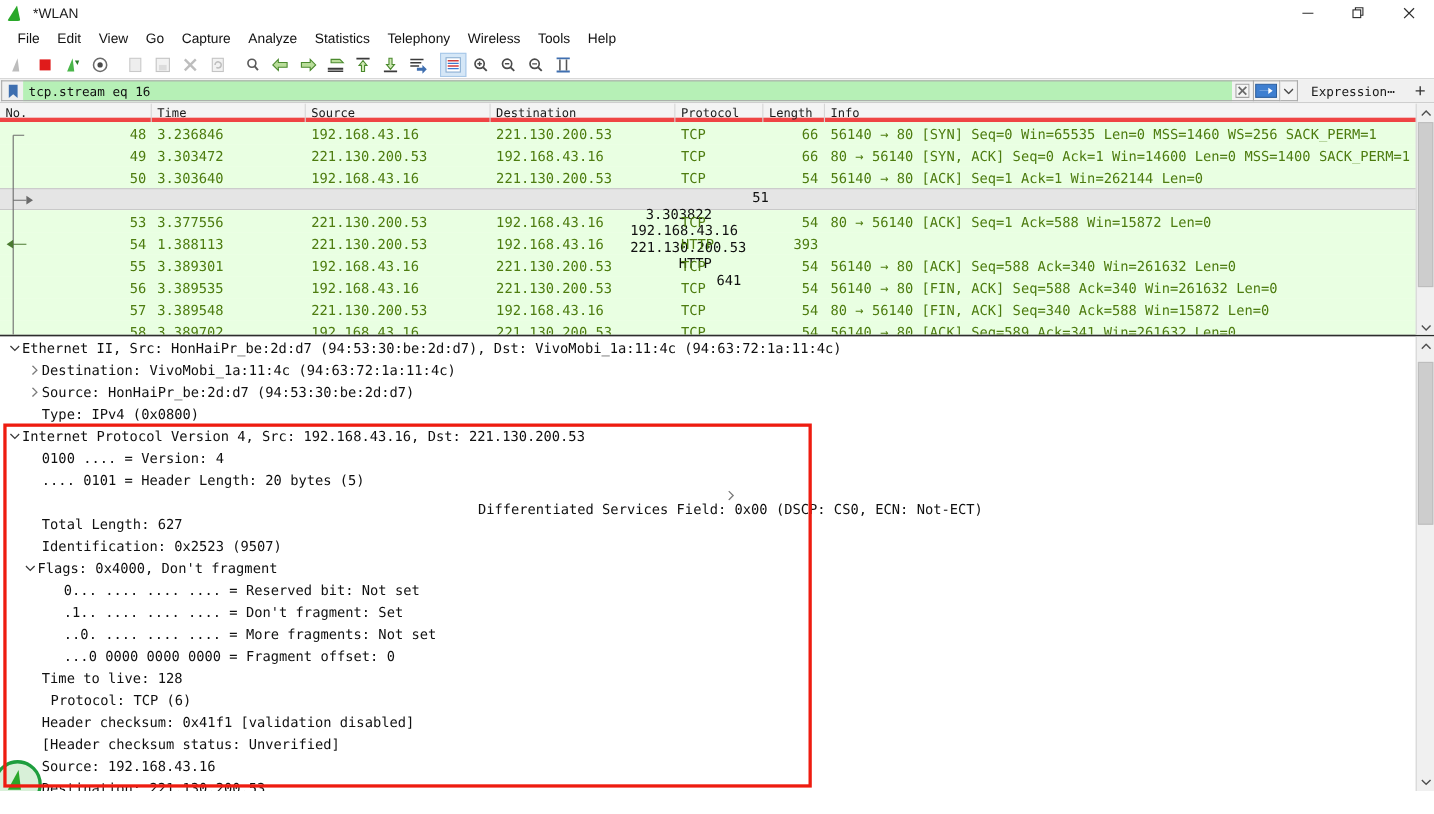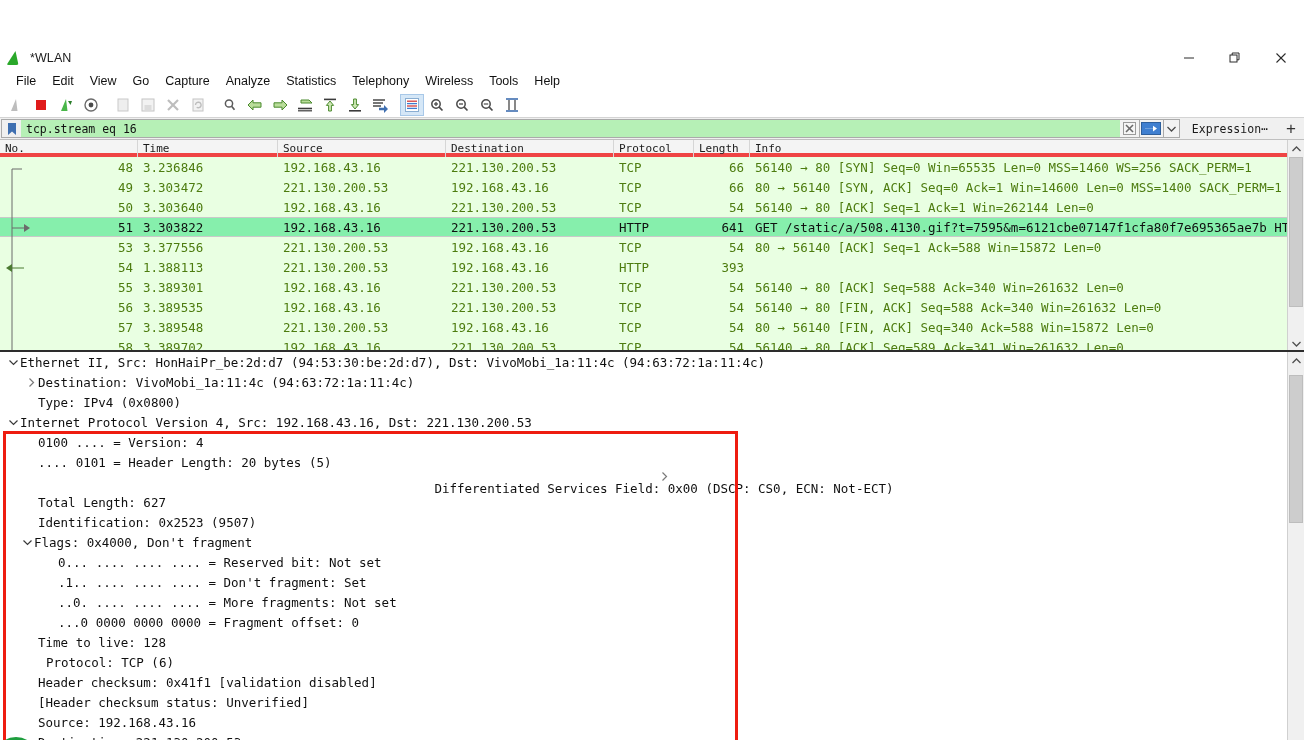--- a/index.html
+++ b/index.html
@@ -7,21 +7,20 @@
     margin: 0; padding: 0;
     width: 1304px; height: 740px;
     overflow: hidden;
     background: #ffffff;
     font-family: "Liberation Sans", sans-serif;
   }
   #app {
     position: relative;
     width: 1304px; height: 564px;
     background: #ffffff;
-    margin-top: 46px;
   }
 
   
   .titlebar {
     height: 24px;
     display: flex;
     align-items: center;
     background: #ffffff;
     position: relative;
   }
@@ -173,25 +172,26 @@
     display: flex;
     height: 20px;
     font-family: "DejaVu Sans Mono", monospace;
     font-size: 12.5px;
     background: #e9ffe2;
     color: #4d7c0f;
     align-items: center;
     white-space: nowrap;
   }
   .pl-row.selected {
-    background: #86efac;
+    background: #e5e5e5;
     color: #101010;
     border-top: 1px solid #c9c9c9;
     border-bottom: 1px solid #c9c9c9;
     height: 20px;
+    flex-direction: column;
   }
   .pl-row .cell { overflow: hidden; white-space: nowrap; padding-left: 5px; }
   .c-marker { width: 34px; flex: none; padding: 0 !important; }
   .c-no     { width: 104px; flex: none; text-align: right; padding-right: 5px; padding-left: 0 !important; }
   .c-time   { width: 140px; flex: none; }
   .c-src    { width: 168px; flex: none; }
   .c-dst    { width: 168px; flex: none; }
   .c-proto  { width: 80px;  flex: none; }
   .c-len    { width: 56px;  flex: none; text-align: right; padding-right: 6px; padding-left: 0 !important; }
   .c-info   { flex: 1 1 auto; }
@@ -682,20 +682,28 @@
 
     <div class="dt-row" style="padding-left:24px;">
       <div class="dt-tw">
         <svg width="7" height="9" viewBox="0 0 7 9">
             <path d="M1.5 0.5 L5.5 4.5 L1.5 8.5" fill="none" stroke="#7a7a7a" stroke-width="1.2"></path>
           </svg>
       </div>
       <div class="dt-text">Destination: VivoMobi_1a:11:4c (94:63:72:1a:11:4c)</div>
     </div>
 
+    <div class="dt-row" style="padding-left:24px;">
+      <div class="dt-tw">
+        <svg width="7" height="9" viewBox="0 0 7 9">
+            <path d="M1.5 0.5 L5.5 4.5 L1.5 8.5" fill="none" stroke="#7a7a7a" stroke-width="1.2"></path>
+          </svg>
+      </div>
+      <div class="dt-text">Source: HonHaiPr_be:2d:d7 (94:53:30:be:2d:d7)</div>
+    </div>
 
     <div class="dt-row" style="padding-left:24px;">
       <div class="dt-tw"></div>
       <div class="dt-text">Type: IPv4 (0x0800)</div>
     </div>
 
     <div class="dt-row" style="padding-left:6px;">
       <div class="dt-tw">
         <svg width="9" height="7" viewBox="0 0 9 7">
             <path d="M0.5 1.5 L4.5 5.5 L8.5 1.5" fill="none" stroke="#3a3a3a" stroke-width="1.2"></path>

